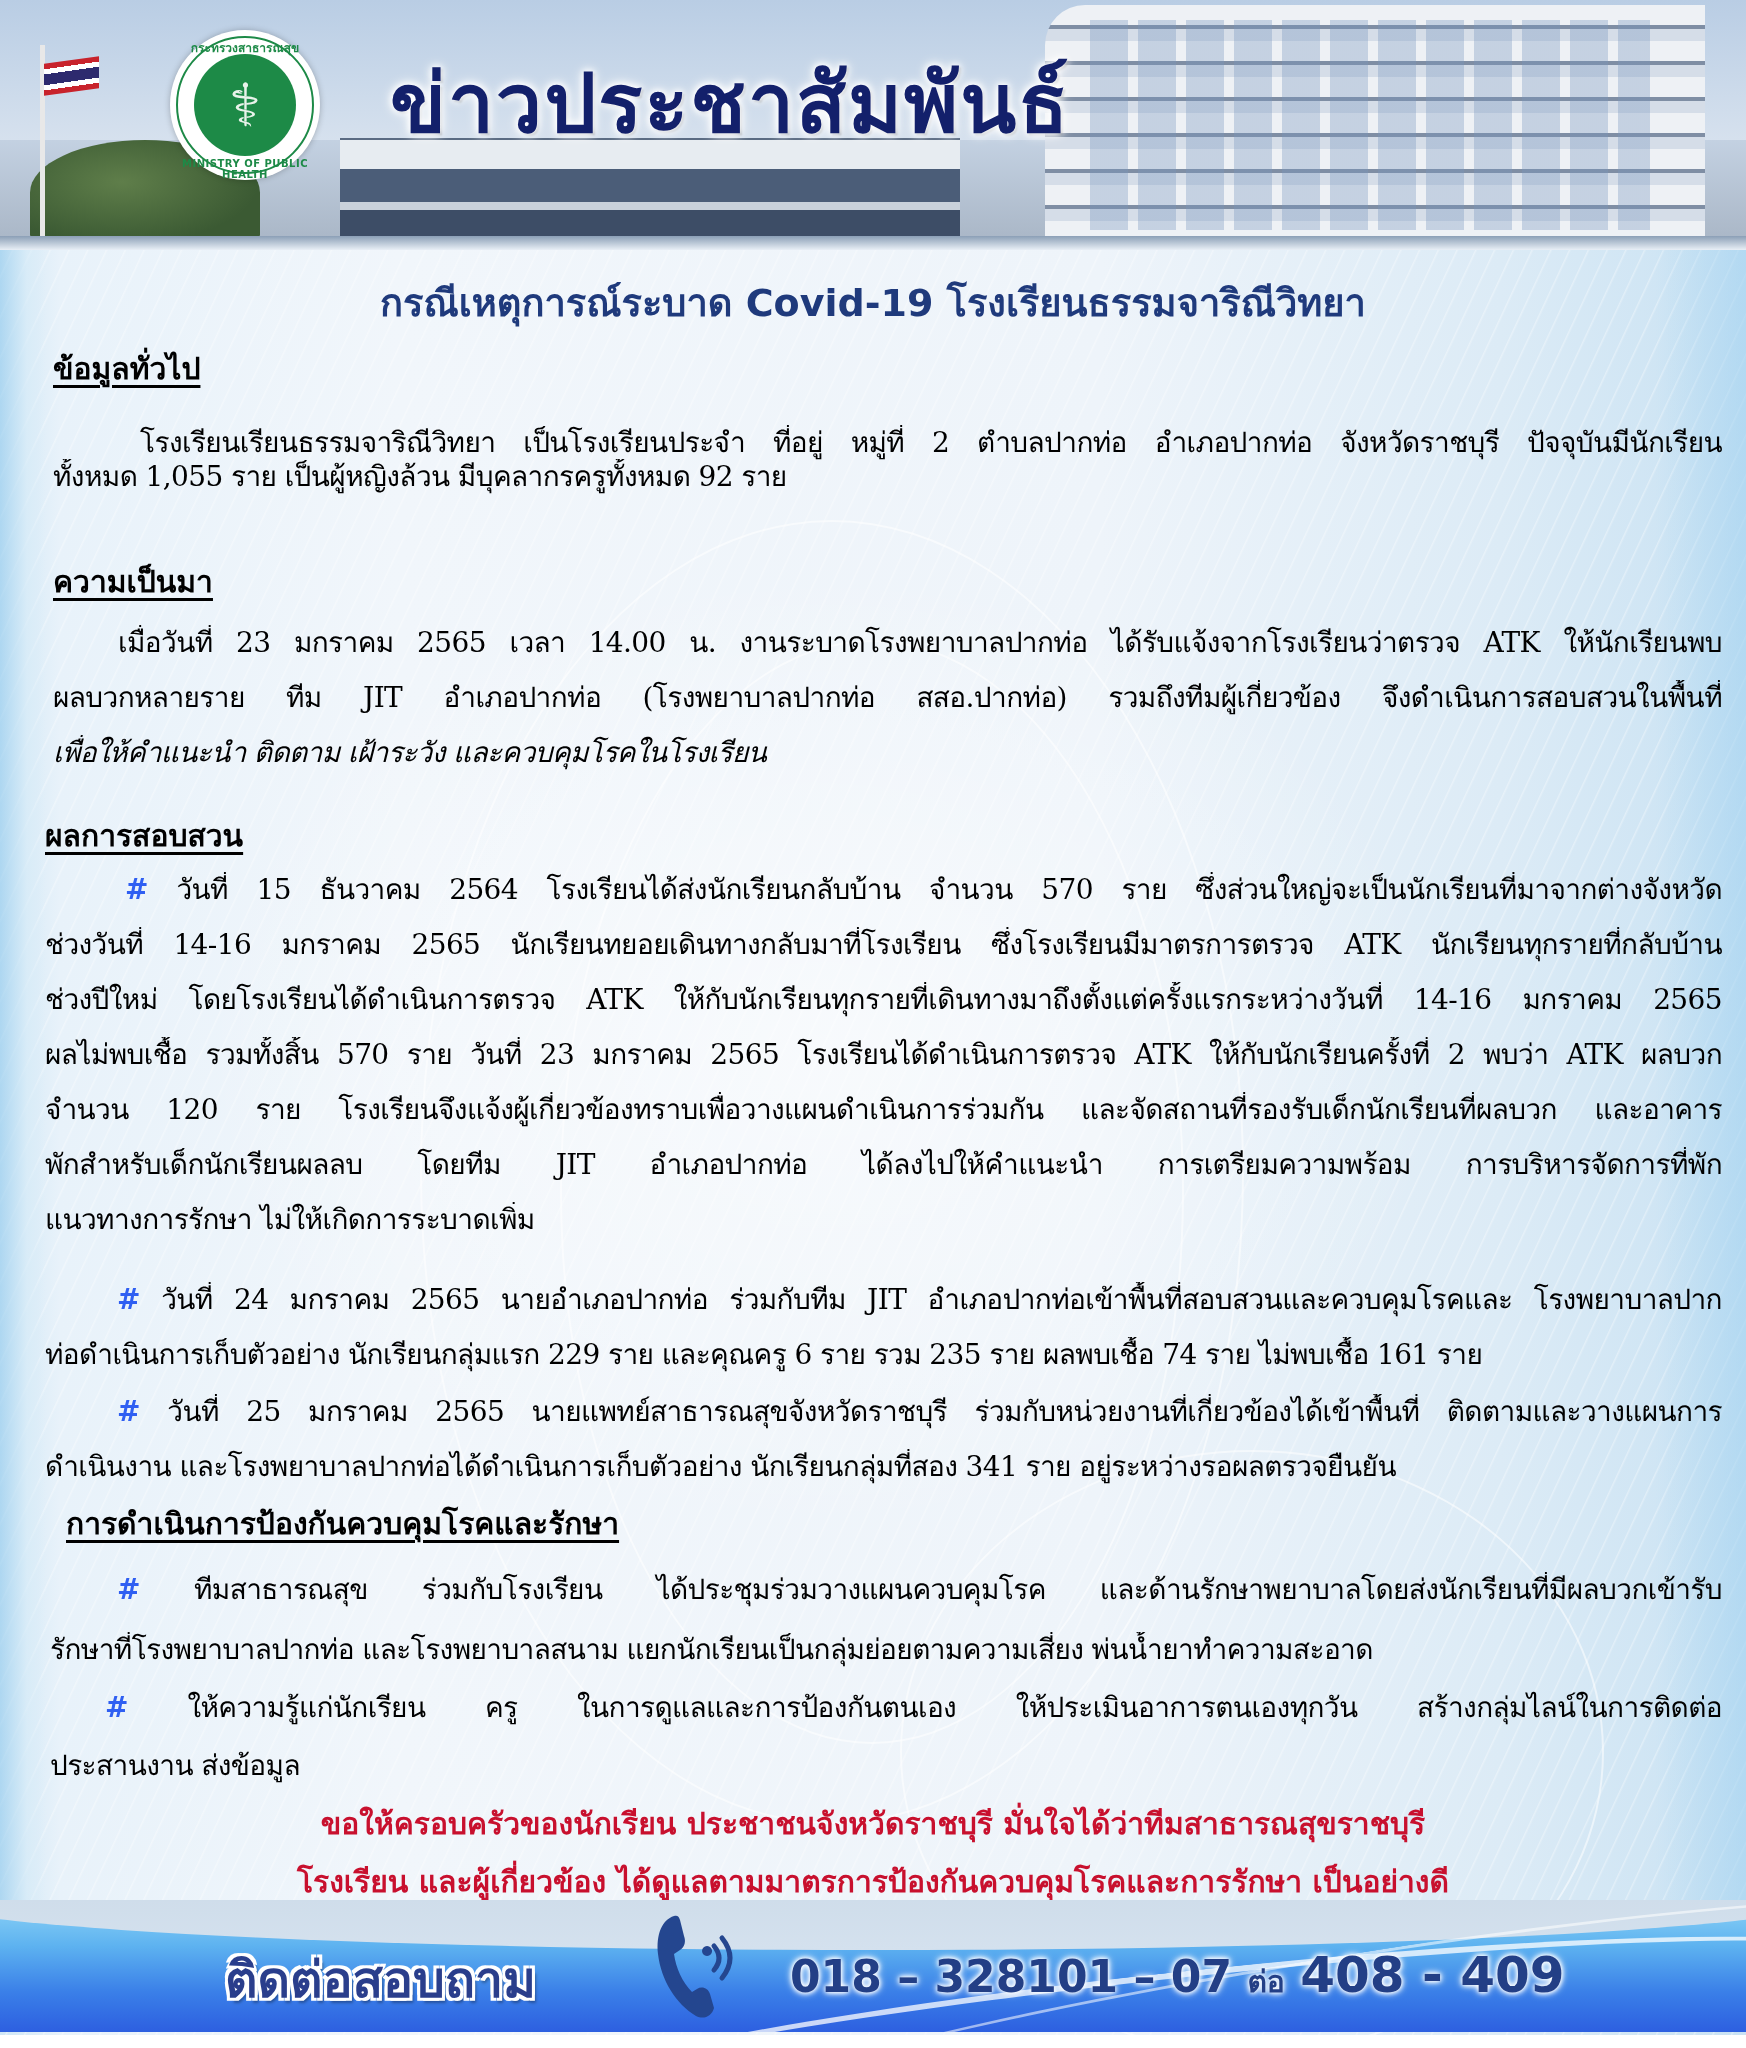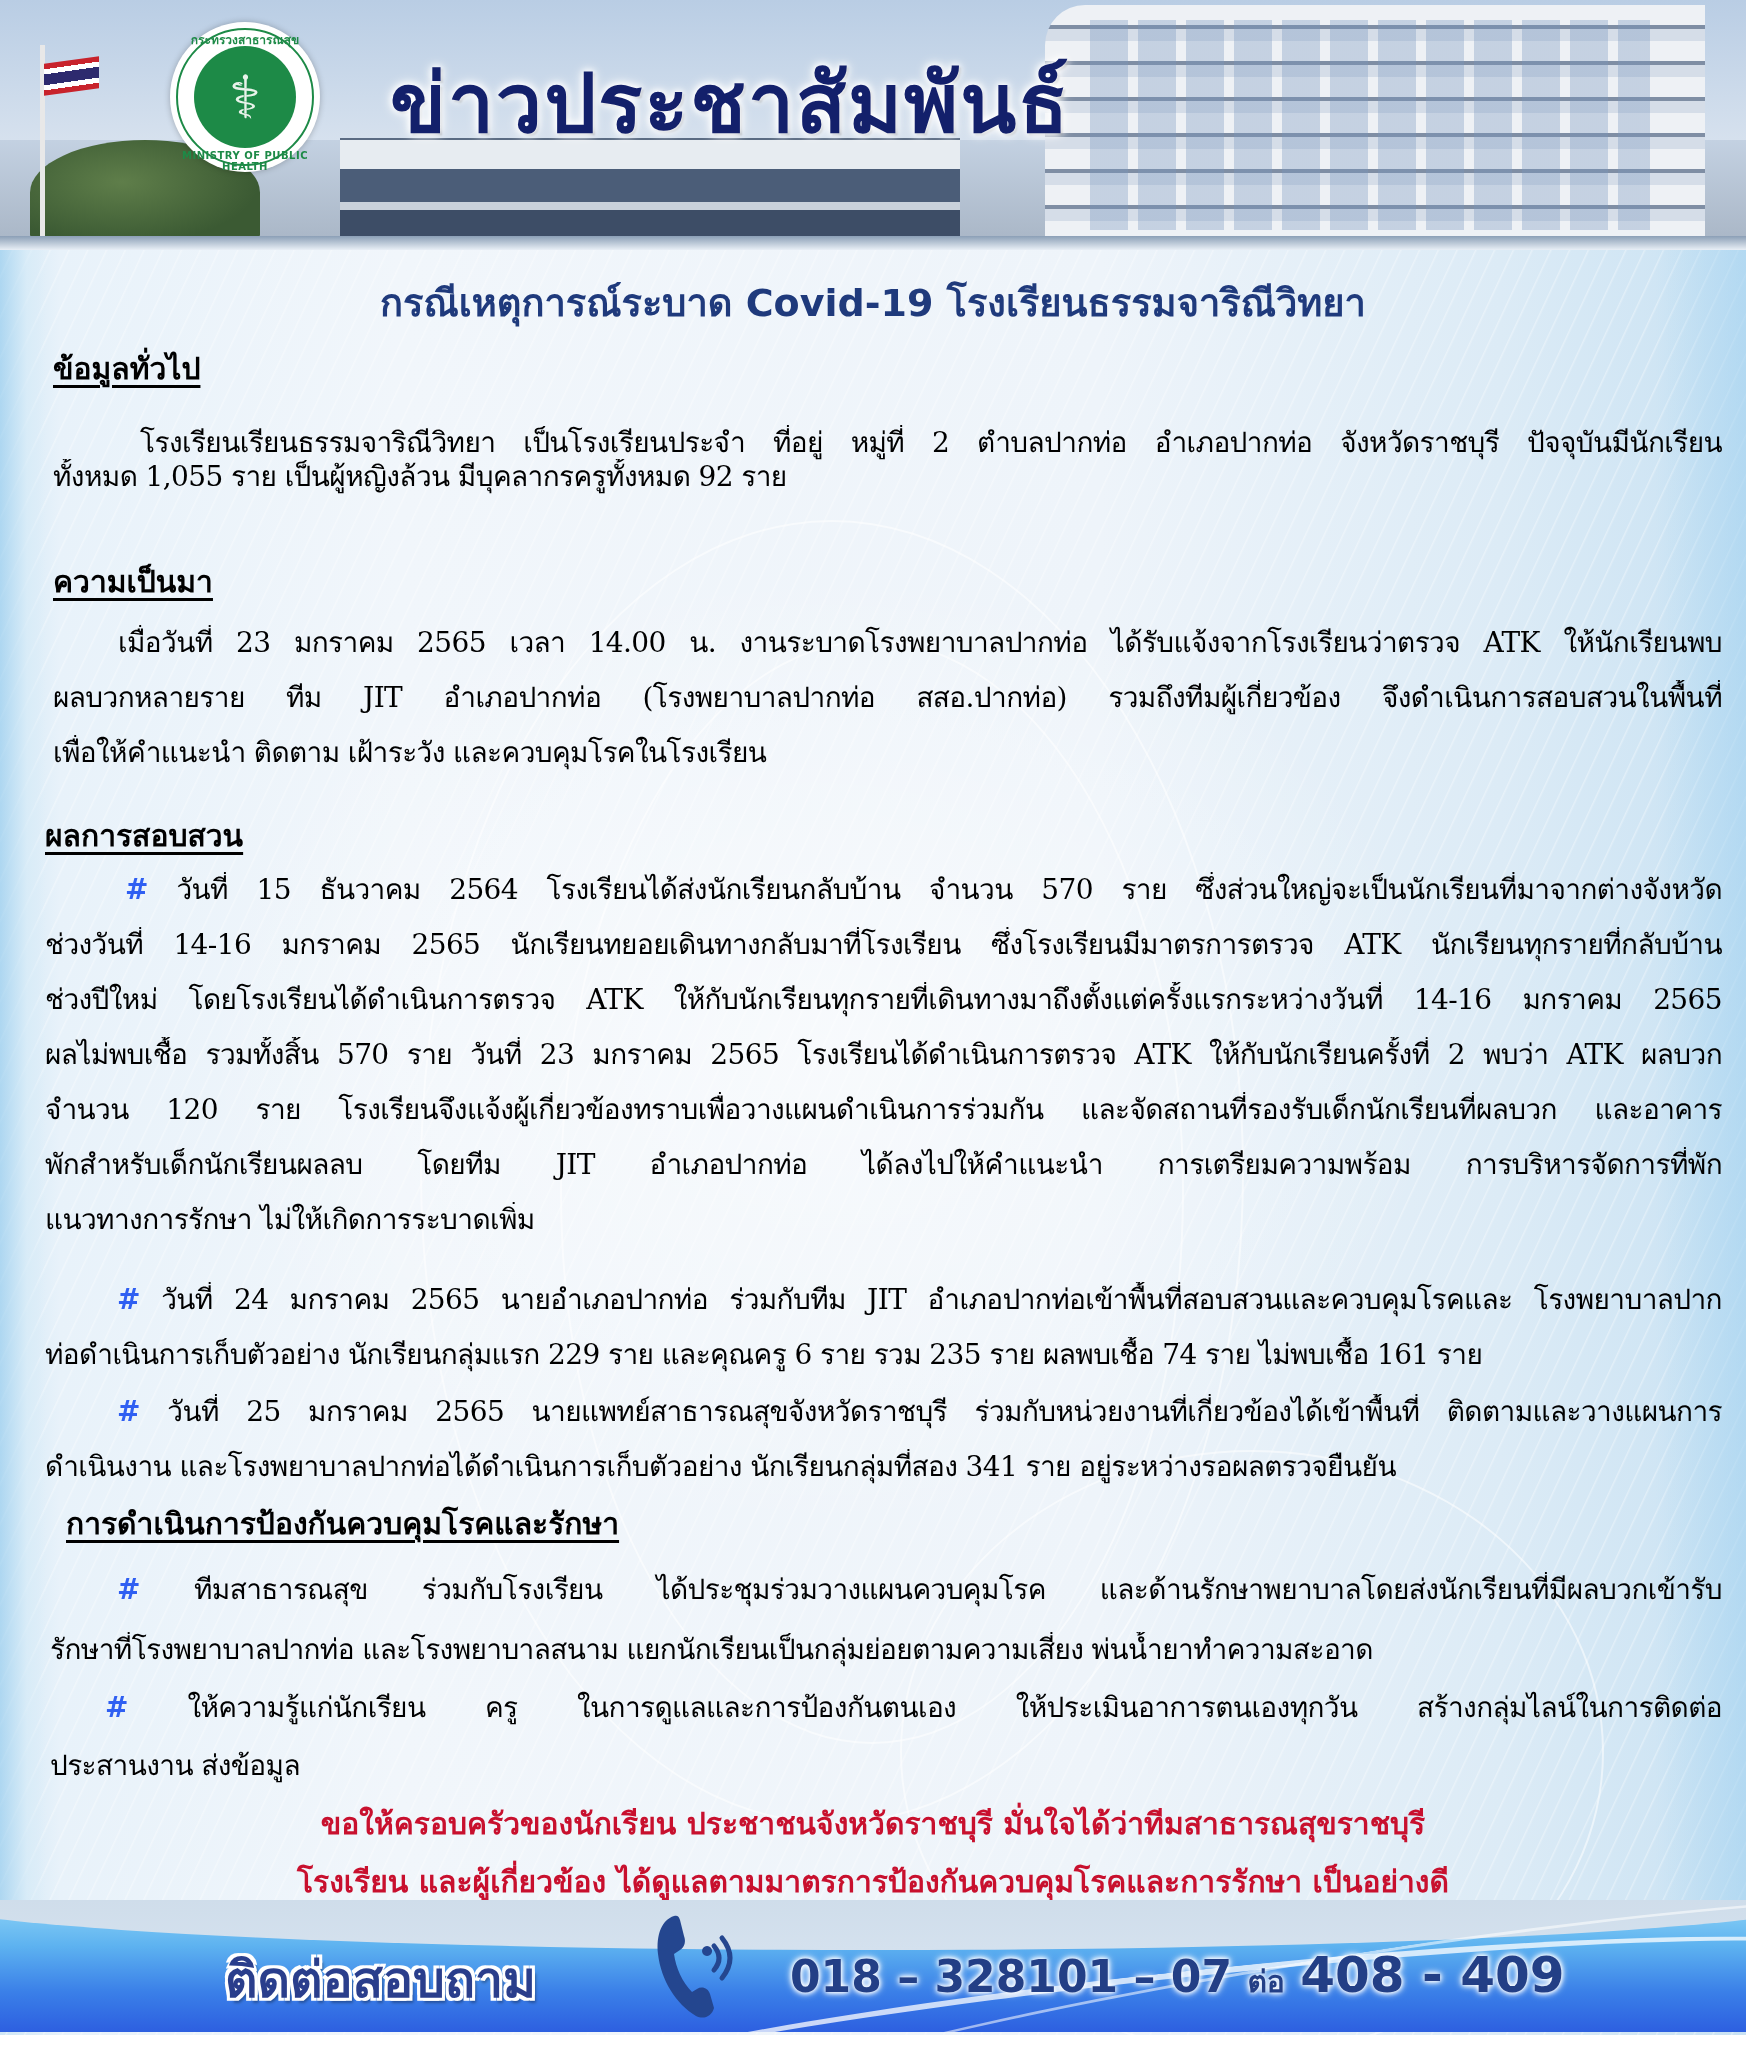--- a/index.html
+++ b/index.html
@@ -27,21 +27,21 @@
   .low-building { position:absolute; left:340px; top:140px; width:620px; height:103px; background:linear-gradient(180deg,#e7ecf1 0 28%,#4b5d78 28% 60%,#c9d1db 60% 68%,#3d4d66 68%); }
   .low-building-roof { position:absolute; left:340px; top:138px; width:620px; height:10px; background:#5a6b83; }
   .tall-building { position:absolute; left:1045px; top:5px; width:660px; height:238px;
     background:
       repeating-linear-gradient(180deg, #eef1f5 0 20px, #7f8ea4 20px 24px, #d5dde8 24px 36px),
       #e5e9ef; border-radius:40px 0 0 0; }
   .tall-building-win { position:absolute; left:1090px; top:20px; width:560px; height:210px;
     background: repeating-linear-gradient(90deg, rgba(120,150,190,0.35) 0 38px, rgba(255,255,255,0) 38px 48px); }
   .banner-shadow { position:absolute; left:0; top:236px; width:1746px; height:14px; background:linear-gradient(180deg,#8b9fb6,#e9eff6); }
 
-  .logo { position:absolute; left:170px; top:22px; width:150px; height:150px; border-radius:50%; background:#fff; box-shadow:0 0 6px rgba(0,0,0,0.25);text-decoration:underline; }
+  .logo { position:absolute; left:170px; top:30px; width:150px; height:150px; border-radius:50%; background:#fff; box-shadow:0 0 6px rgba(0,0,0,0.25);text-decoration:underline; }
   .logo-inner { position:absolute; left:24px; top:24px; width:102px; height:102px; border-radius:50%; background:#1d8a47; }
   .logo-ring { position:absolute; left:6px; top:6px; width:134px; height:134px; border-radius:50%; border:2px solid #1d8a47; }
   .logo-symbol { position:absolute; left:0; top:16px; width:102px; text-align:center; color:#e8f3ea; font-size:60px; line-height:70px; font-family:"DejaVu Sans", sans-serif; }
   .logo-text-top { position:absolute; left:0; top:8px; width:150px; text-align:center; font:bold 12px "DejaVu Sans", sans-serif; color:#1d8a47; }
   .logo-text-bottom { position:absolute; left:0; top:128px; width:150px; text-align:center; font:bold 10px "DejaVu Sans", sans-serif; color:#1d8a47; letter-spacing:.5px; }
 
   .banner-title { position:absolute; left:390px; top:38px; font:bold 82px "DejaVu Sans", sans-serif; color:#13206b;
     text-shadow:0 0 6px #fff, 0 0 10px #fff, 0 0 14px #fff, 2px 2px 2px rgba(0,0,0,0.3); letter-spacing:2px; white-space:nowrap; }
   .banner-subtitle { position:absolute; left:445px; top:160px; font:bold 54px "DejaVu Sans", sans-serif; color:#f7c61b;
     text-shadow:-2px -2px 0 #1d1d1d, 2px -2px 0 #1d1d1d, -2px 2px 0 #1d1d1d, 2px 2px 0 #1d1d1d, 3px 4px 4px rgba(0,0,0,0.5); white-space:nowrap; letter-spacing:1px; }
@@ -105,21 +105,21 @@
 
 <div class="doc-title">กรณีเหตุการณ์ระบาด Covid-19 โรงเรียนธรรมจาริณีวิทยา</div>
 
 <div class="h" style="top:345px;">ข้อมูลทั่วไป</div>
 <div class="ln" style="top:425px; left:140px; width:1582px;">โรงเรียนเรียนธรรมจาริณีวิทยา เป็นโรงเรียนประจำ ที่อยู่ หมู่ที่ 2 ตำบลปากท่อ  อำเภอปากท่อ จังหวัดราชบุรี ปัจจุบันมีนักเรียน</div>
 <div class="ln last" style="top:459px;">ทั้งหมด 1,055  ราย เป็นผู้หญิงล้วน มีบุคลากรครูทั้งหมด 92 ราย</div>
 
 <div class="h" style="top:558px;">ความเป็นมา</div>
 <div class="ln" style="top:625px; left:118px; width:1604px;">เมื่อวันที่ 23 มกราคม 2565 เวลา 14.00 น. งานระบาดโรงพยาบาลปากท่อ  ได้รับแจ้งจากโรงเรียนว่าตรวจ ATK ให้นักเรียนพบ</div>
 <div class="ln" style="top:680px;">ผลบวกหลายราย ทีม JIT อำเภอปากท่อ (โรงพยาบาลปากท่อ  สสอ.ปากท่อ) รวมถึงทีมผู้เกี่ยวข้อง  จึงดำเนินการสอบสวนในพื้นที่</div>
-<div class="ln last" style="top:735px;">เพื่อให้คำแนะนำ  ติดตาม เฝ้าระวัง  และควบคุมโรคในโรงเรียน</div>
+<div class="ln last" style="top:735px;font-style:italic;">เพื่อให้คำแนะนำ  ติดตาม เฝ้าระวัง  และควบคุมโรคในโรงเรียน</div>
 
 <div class="h" style="top:812px; left:45px;">ผลการสอบสวน</div>
 
 <div class="ln" style="top:872px; left:125px; width:1597px;"><span class="hash">#</span> <span>วันที่ 15 ธันวาคม 2564 โรงเรียนได้ส่งนักเรียนกลับบ้าน จำนวน 570 ราย ซึ่งส่วนใหญ่จะเป็นนักเรียนที่มาจากต่างจังหวัด</span></div>
 <div class="ln" style="top:927px; left:45px; width:1677px;">ช่วงวันที่ 14-16 มกราคม 2565 นักเรียนทยอยเดินทางกลับมาที่โรงเรียน ซึ่งโรงเรียนมีมาตรการตรวจ ATK นักเรียนทุกรายที่กลับบ้าน</div>
 <div class="ln" style="top:982px; left:45px; width:1677px;">ช่วงปีใหม่  โดยโรงเรียนได้ดำเนินการตรวจ ATK ให้กับนักเรียนทุกรายที่เดินทางมาถึงตั้งแต่ครั้งแรกระหว่างวันที่ 14-16 มกราคม 2565</div>
 <div class="ln" style="top:1037px; left:45px; width:1677px;">ผลไม่พบเชื้อ รวมทั้งสิ้น 570 ราย วันที่ 23 มกราคม 2565 โรงเรียนได้ดำเนินการตรวจ ATK ให้กับนักเรียนครั้งที่ 2 พบว่า ATK ผลบวก</div>
 <div class="ln" style="top:1092px; left:45px; width:1677px;">จำนวน 120 ราย  โรงเรียนจึงแจ้งผู้เกี่ยวข้องทราบเพื่อวางแผนดำเนินการร่วมกัน และจัดสถานที่รองรับเด็กนักเรียนที่ผลบวก และอาคาร</div>
 <div class="ln" style="top:1147px; left:45px; width:1677px;">พักสำหรับเด็กนักเรียนผลลบ  โดยทีม  JIT อำเภอปากท่อ  ได้ลงไปให้คำแนะนำ การเตรียมความพร้อม การบริหารจัดการที่พัก</div>
 <div class="ln last" style="top:1202px; left:45px; width:1677px;">แนวทางการรักษา ไม่ให้เกิดการระบาดเพิ่ม</div>

